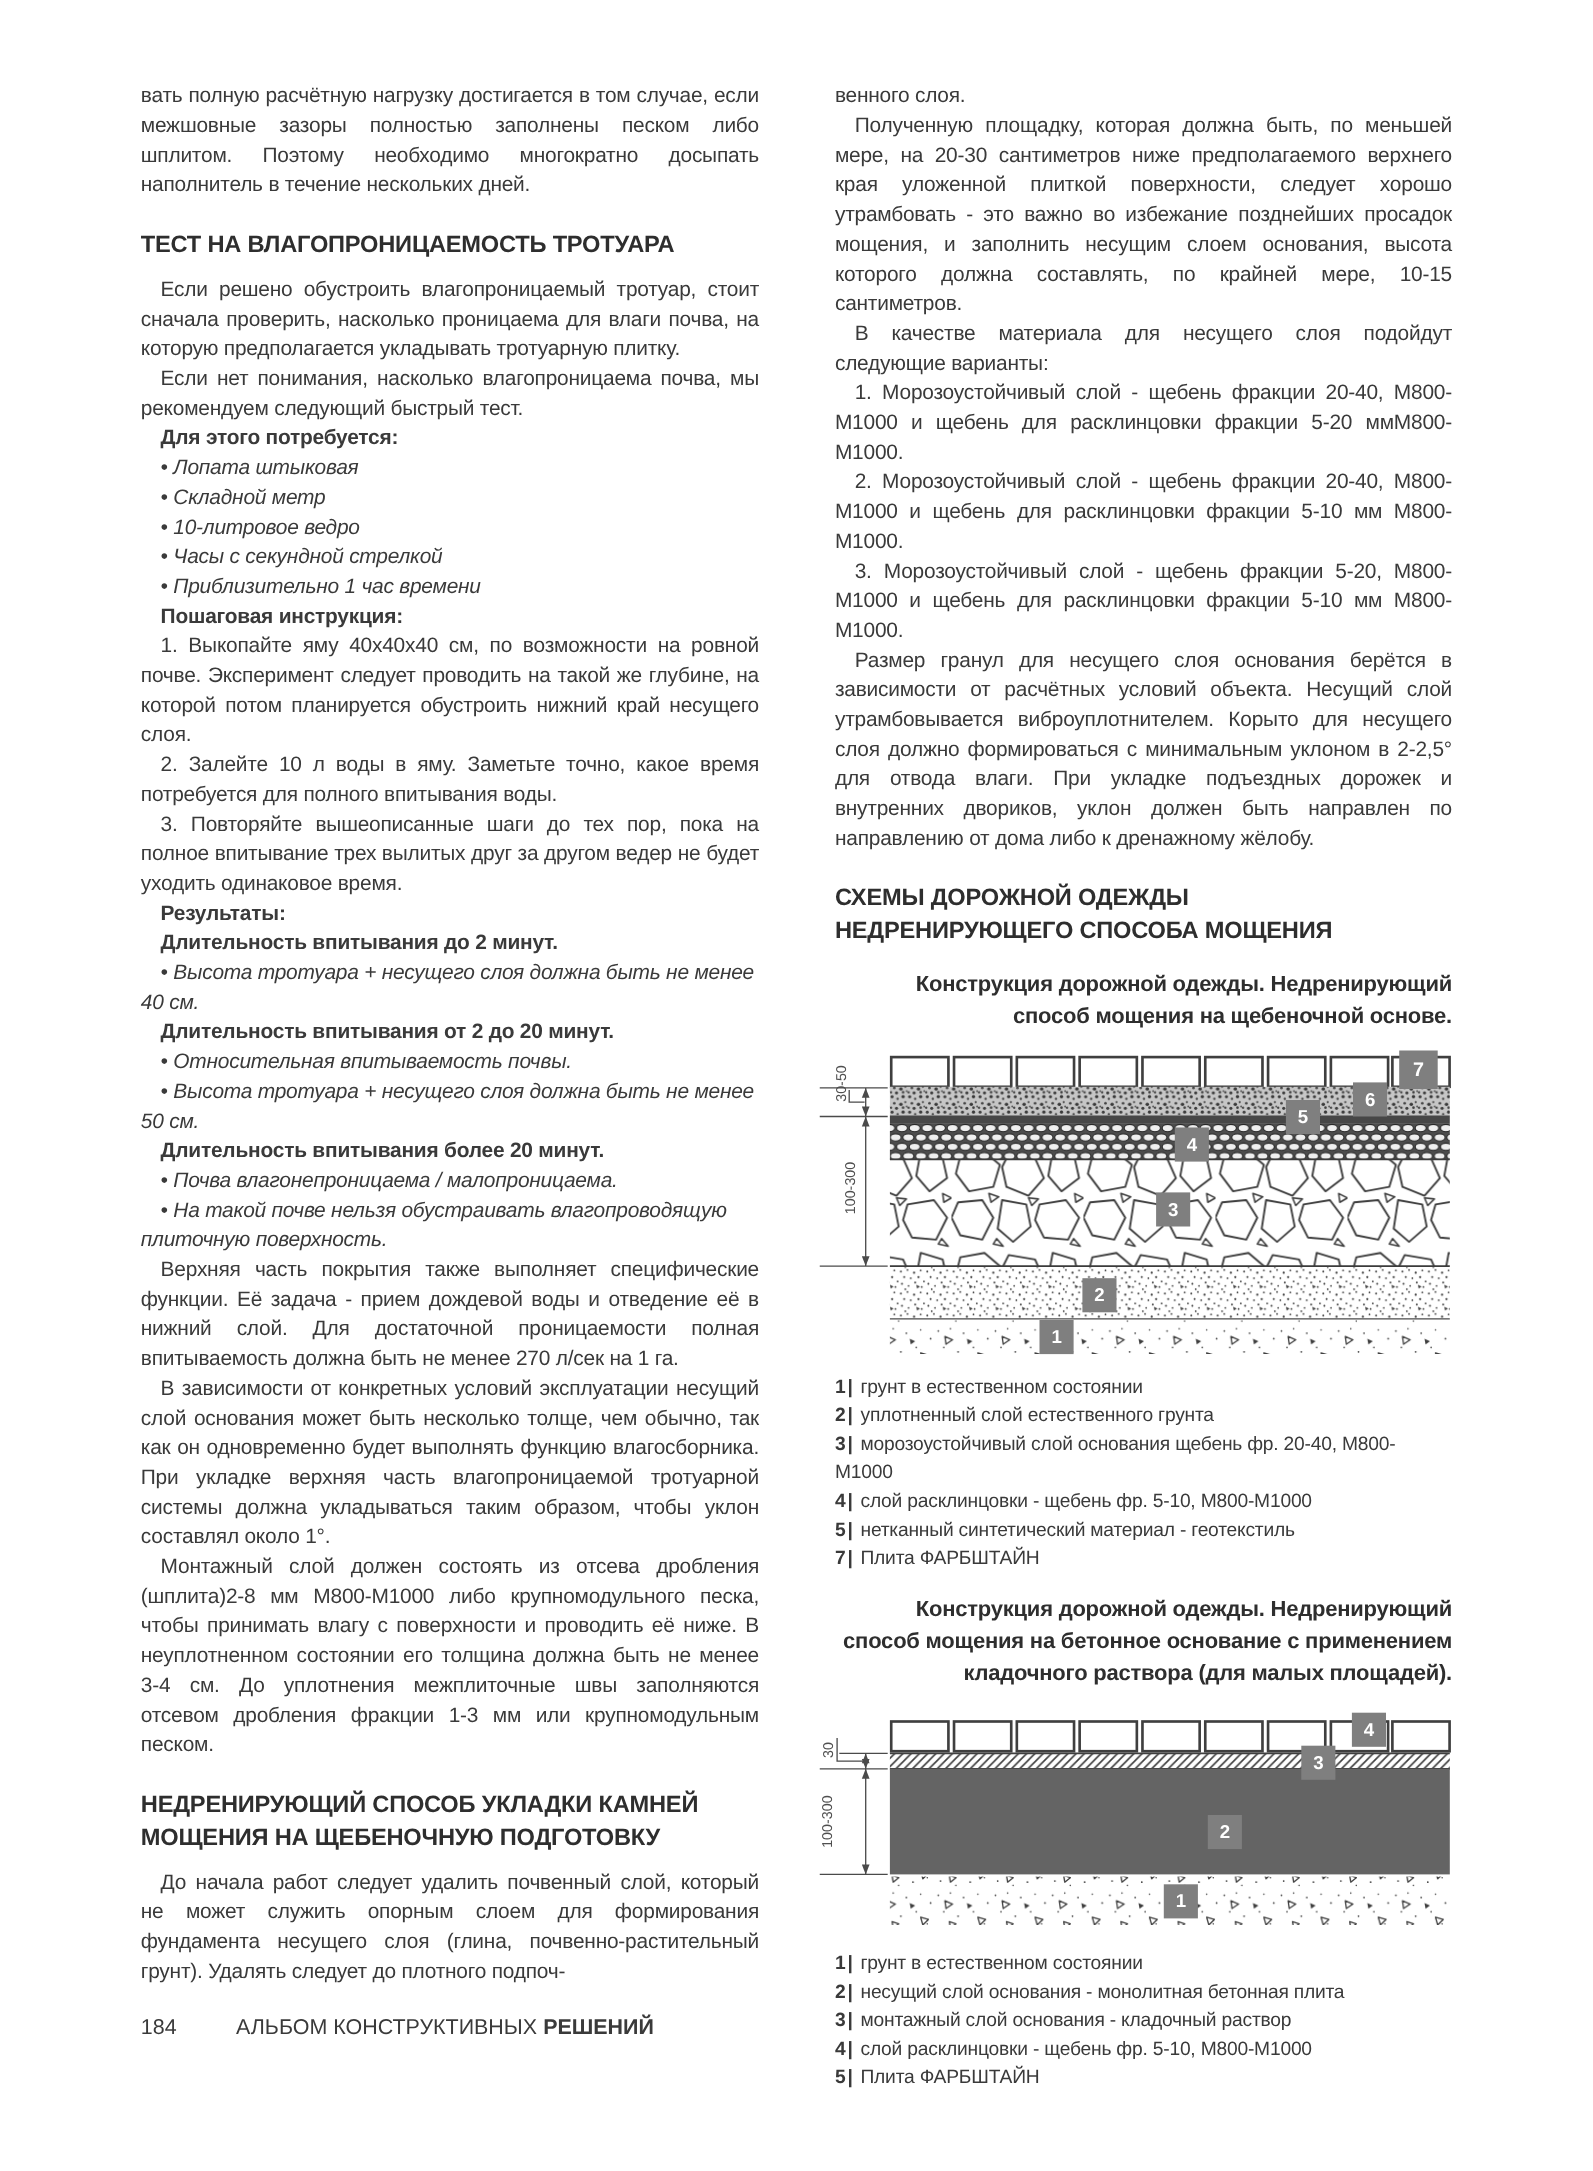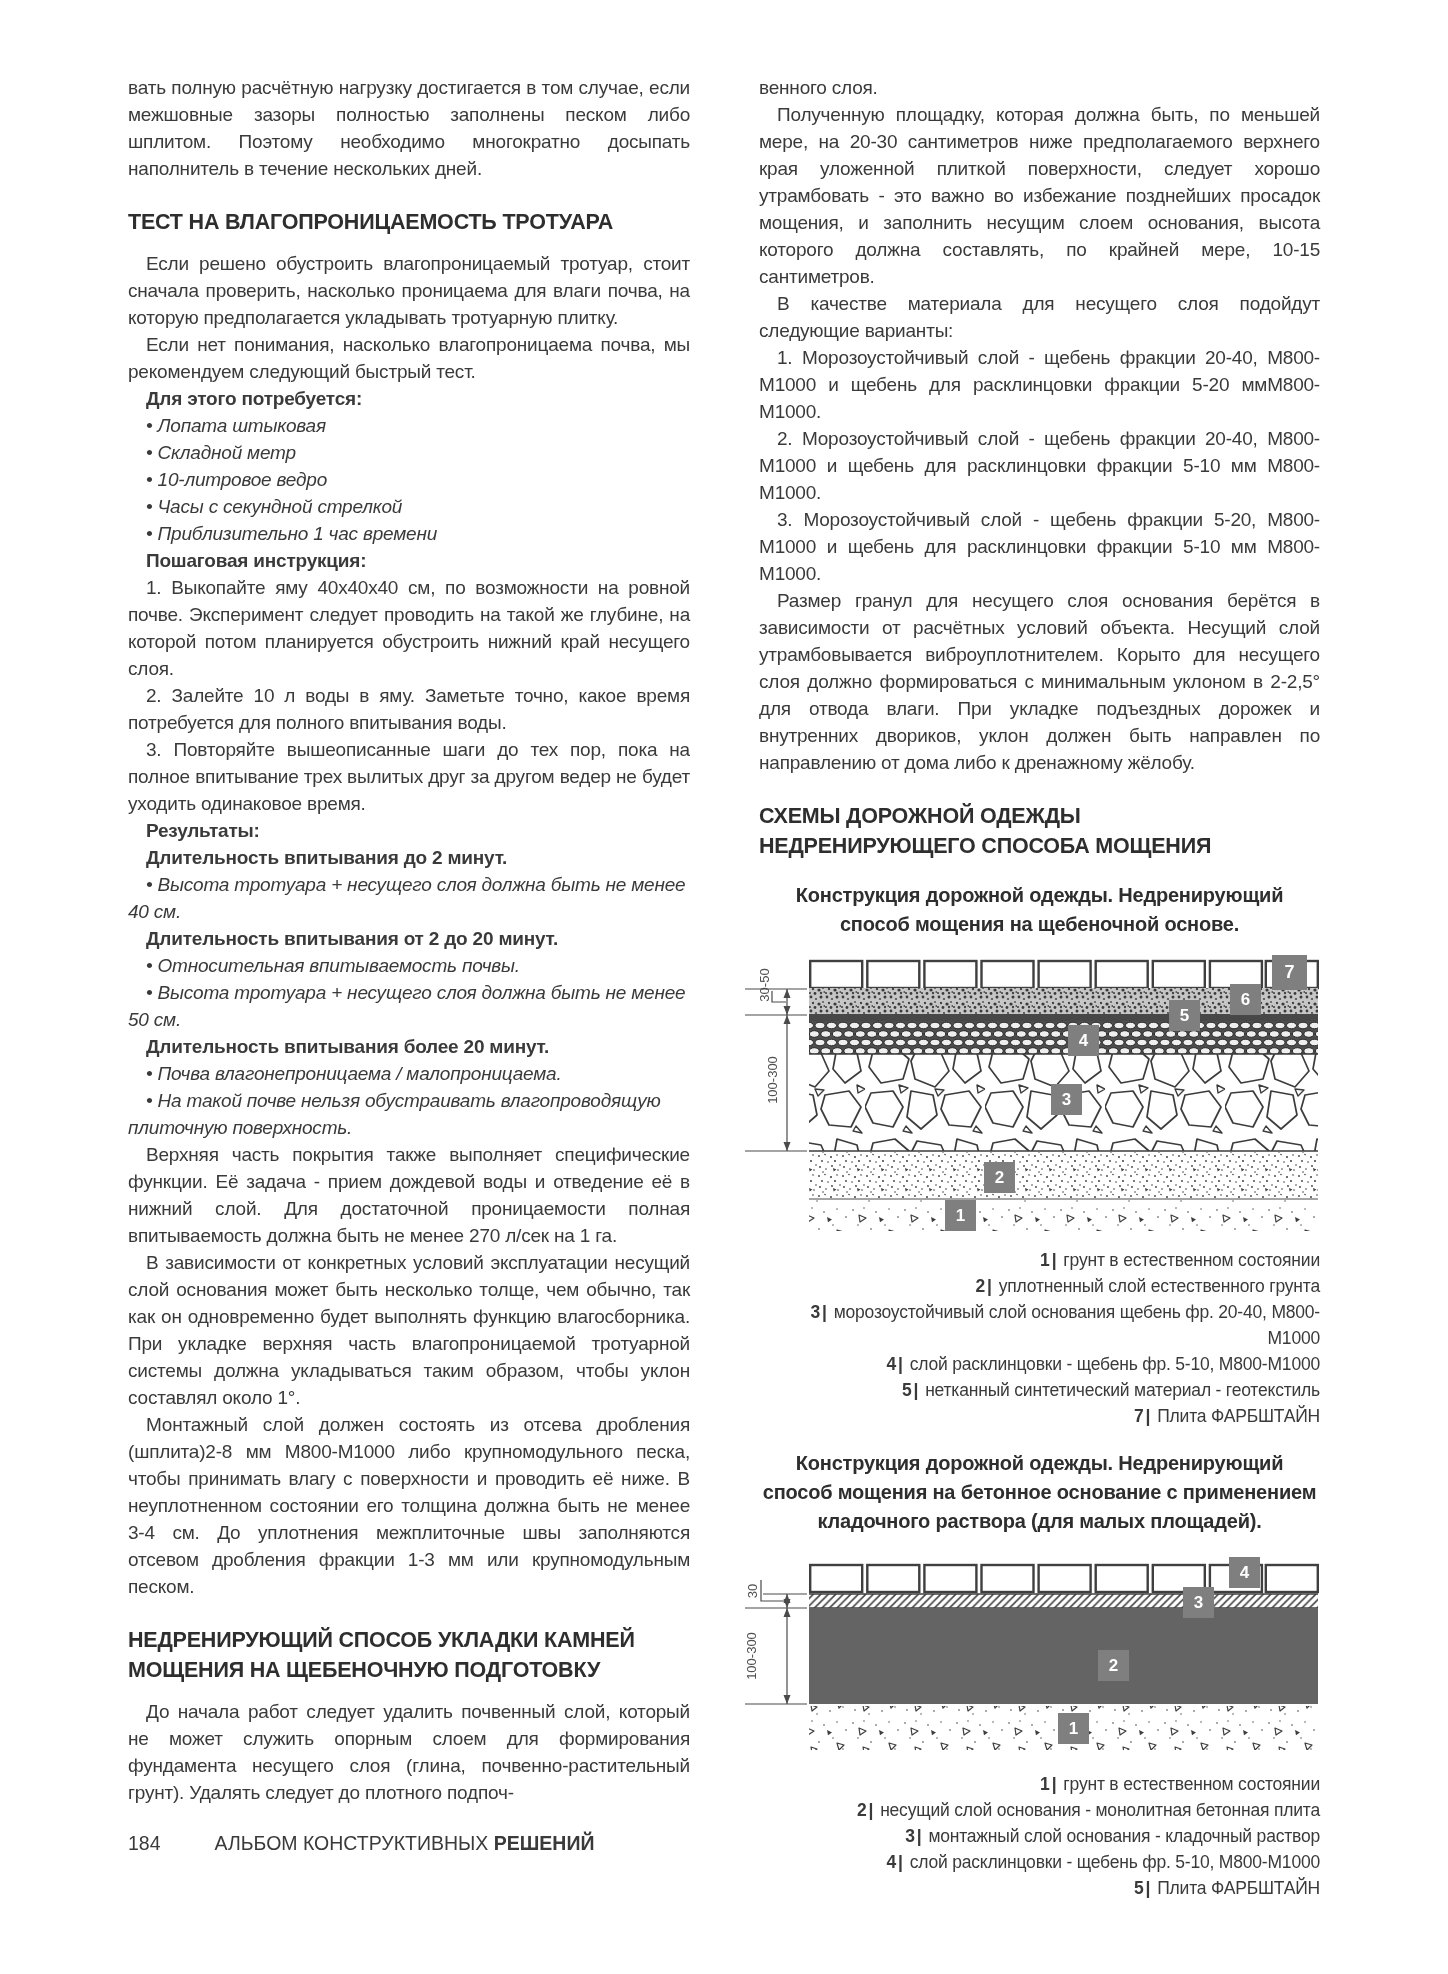--- a/index.html
+++ b/index.html
@@ -14,33 +14,33 @@
   }
   .col{position:absolute;top:74px;text-align:justify;font-size:19px;line-height:27px;letter-spacing:-0.2px;}
   .col-left{left:128px;width:562px;}
   .col-right{left:759px;width:561px;}
   .col p{margin:0;text-indent:18px;}
   .col p.noindent{text-indent:0;}
   .bullet{text-align:left;font-style:italic;}
   .bold-line{font-weight:bold;text-align:left;}
   h2{font-size:21.5px;line-height:30px;font-weight:bold;color:#2e2e2e;margin:25px 0 13px 0;text-align:left;letter-spacing:-0.2px;}
   h2 .hline{display:block;}
-  .sub{font-weight:bold;font-size:20px;line-height:29px;margin:20px 0 0 0;text-align:center;color:#2e2e2e;}
+  .sub{font-weight:bold;font-size:20px;line-height:29px;margin:20px 0 0 0;text-align:right;color:#2e2e2e;}
   .diagram{position:relative;width:575px;margin:14px 0 0 -14px;}
   .badge{
     position:absolute;width:31px;height:31px;background:var(--badge_bg);
     color:#fff;font-weight:bold;font-size:17px;display:flex;align-items:center;justify-content:center;
   }
   .badge.big{width:35px;height:35px;font-size:18px;}
   .dimlab{
     position:absolute;width:70px;text-align:center;font-size:13px;color:#4f4f4f;letter-spacing:0;
     transform:rotate(-90deg);line-height:14px;
   }
   .legend{margin-top:16px;}
-  .legend-row{font-size:17.5px;line-height:26px;text-align:right;}
+  .legend-row{font-size:17.5px;line-height:26px;text-align:left;}
   .ln{font-weight:bold;}
   .ls{font-weight:bold;margin:0 7px 0 2px;}
   .footer{position:absolute;left:128px;top:1832px;font-size:19.5px;color:#3a3a3a;text-align:left;}
   .footer .pagenum{display:inline-block;margin-right:54px;}
   svg{display:block;}
 </style>
 </head>
 <body>
 
 <div class="page">

